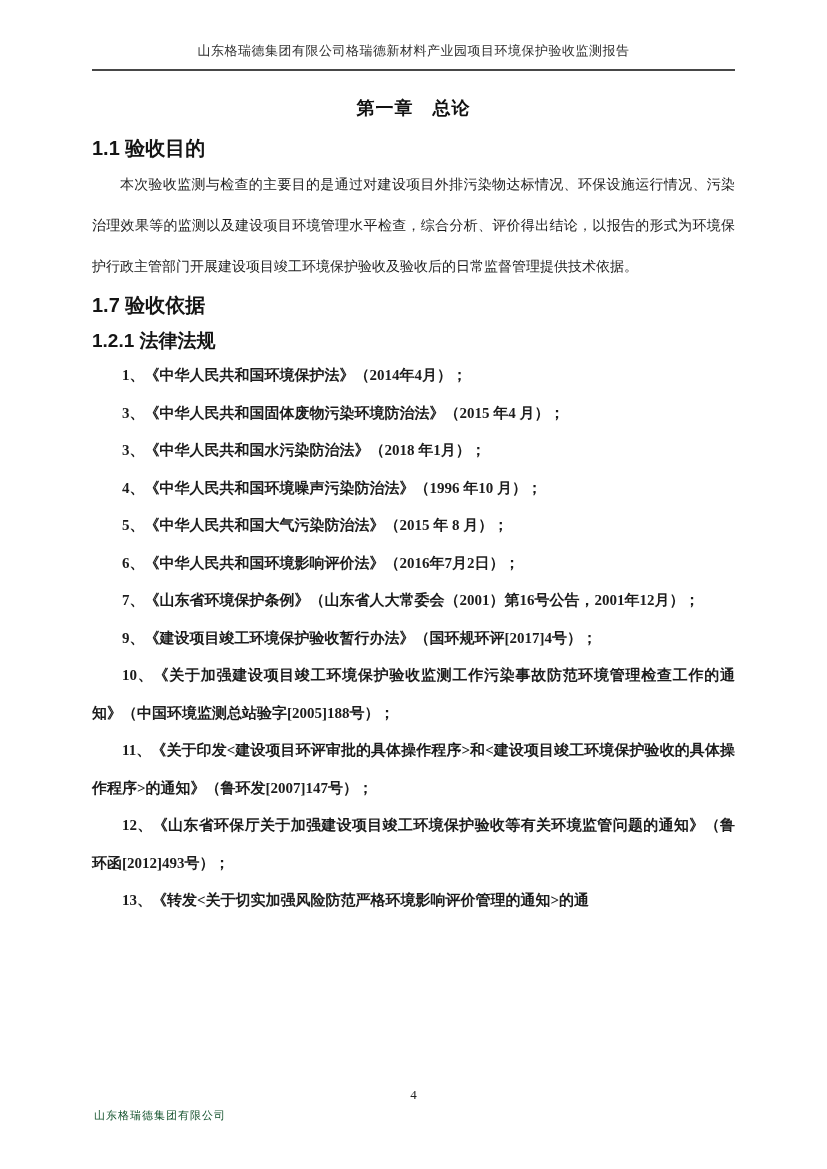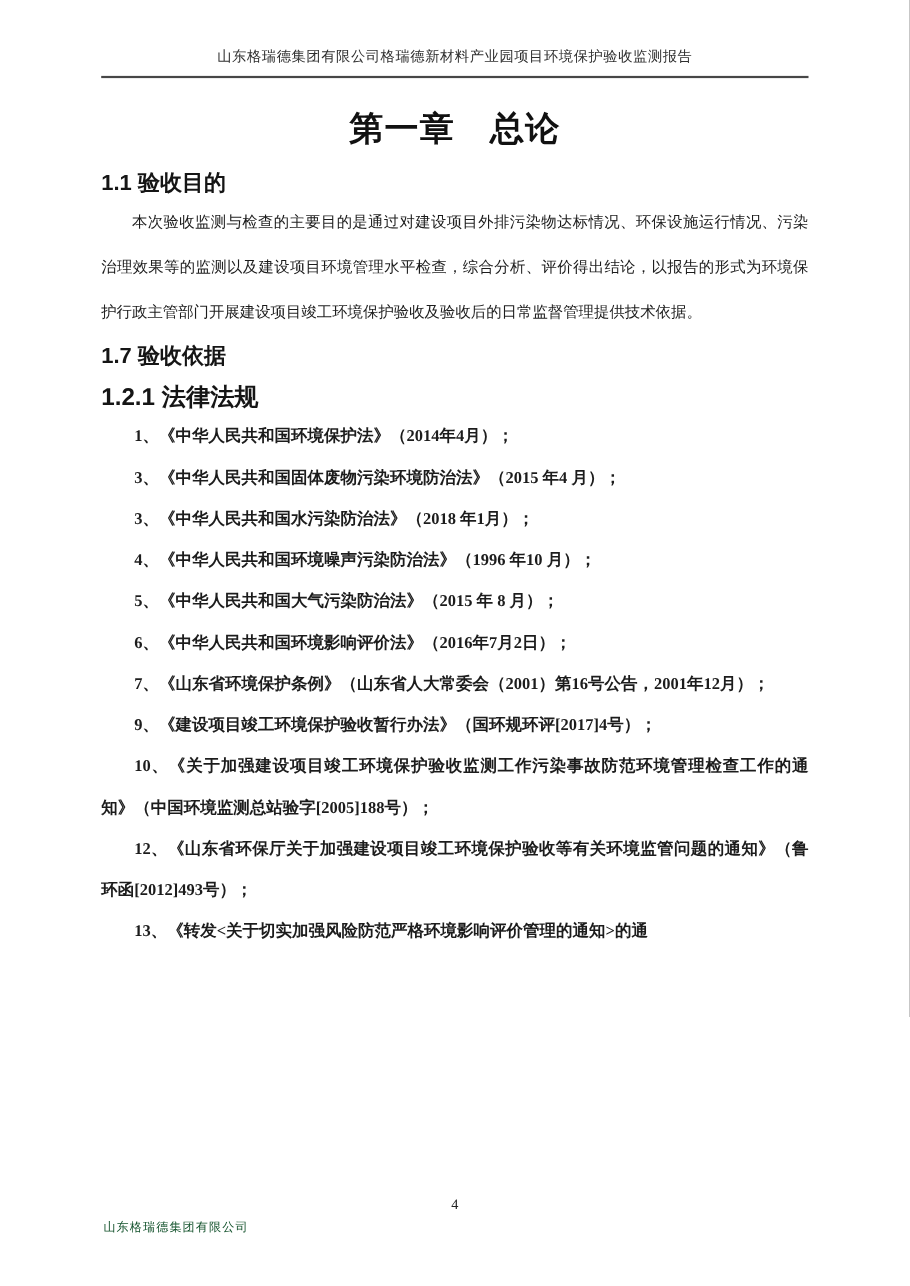--- a/index.html
+++ b/index.html
@@ -30,37 +30,37 @@
     position: absolute;
     top: 72px;
     left: 92px;
     width: 643px;
   }
   .chapter-title {
     margin-top: 24px;
     text-align: center;
     font-family: "Liberation Sans", "DejaVu Sans", sans-serif;
     font-weight: bold;
-    font-size: 31px;
+    font-size: 18px;
     color: #111;
     letter-spacing: 1px;
   }
   .h2 {
     margin-top: 15px;
     font-family: "Liberation Sans", "DejaVu Sans", sans-serif;
     font-weight: bold;
     font-size: 20px;
     color: #151515;
   }
   .h2.tight { margin-top: 5px; }
   .h3 {
     margin-top: 9px;
     font-family: "Liberation Sans", "DejaVu Sans", sans-serif;
     font-weight: bold;
-    font-size: 22px;
+    font-size: 19px;
     color: #151515;
   }
   .body-par {
     margin-top: 2px;
     font-size: 14px;
     line-height: 41px;
     text-align: justify;
     text-indent: 2em;
     color: #1c1c1c;
   }
@@ -115,20 +115,21 @@
     <div class="legal-list">
         <p>1、《中华人民共和国环境保护法》（2014年4月）；</p>
         <p>3、《中华人民共和国固体废物污染环境防治法》（2015 年4 月）；</p>
         <p>3、《中华人民共和国水污染防治法》（2018 年1月）；</p>
         <p>4、《中华人民共和国环境噪声污染防治法》（1996 年10 月）；</p>
         <p>5、《中华人民共和国大气污染防治法》（2015 年 8 月）；</p>
         <p>6、《中华人民共和国环境影响评价法》（2016年7月2日）；</p>
         <p>7、《山东省环境保护条例》（山东省人大常委会（2001）第16号公告，2001年12月）；</p>
         <p>9、《建设项目竣工环境保护验收暂行办法》（国环规环评[2017]4号）；</p>
         <p>10、《关于加强建设项目竣工环境保护验收监测工作污染事故防范环境管理检查工作的通知》（中国环境监测总站验字[2005]188号）；</p>
+        <p>11、《关于印发&lt;建设项目环评审批的具体操作程序&gt;和&lt;建设项目竣工环境保护验收的具体操作程序&gt;的通知》（鲁环发[2007]147号）；</p>
         <p>12、《山东省环保厅关于加强建设项目竣工环境保护验收等有关环境监管问题的通知》（鲁环函[2012]493号）；</p>
         <p>13、《转发&lt;关于切实加强风险防范严格环境影响评价管理的通知&gt;的通</p>
       </div>
 
   </div>
 
   <div class="page-number">4</div>
 
   <div class="footer-company">山东格瑞德集团有限公司</div>
 

